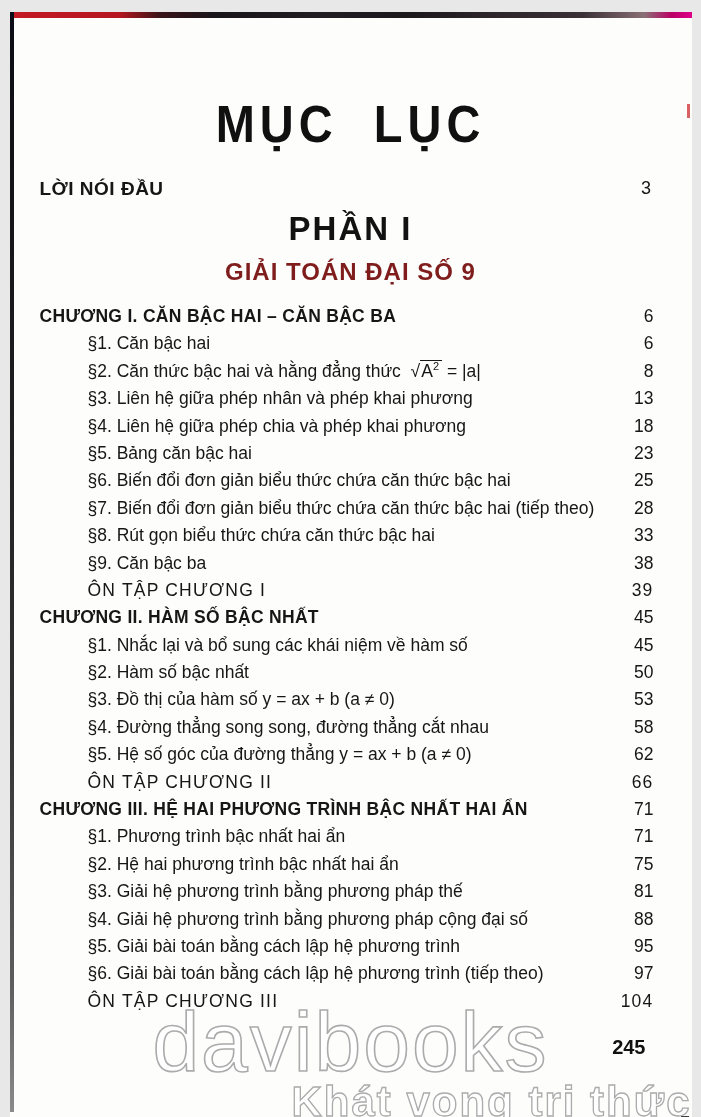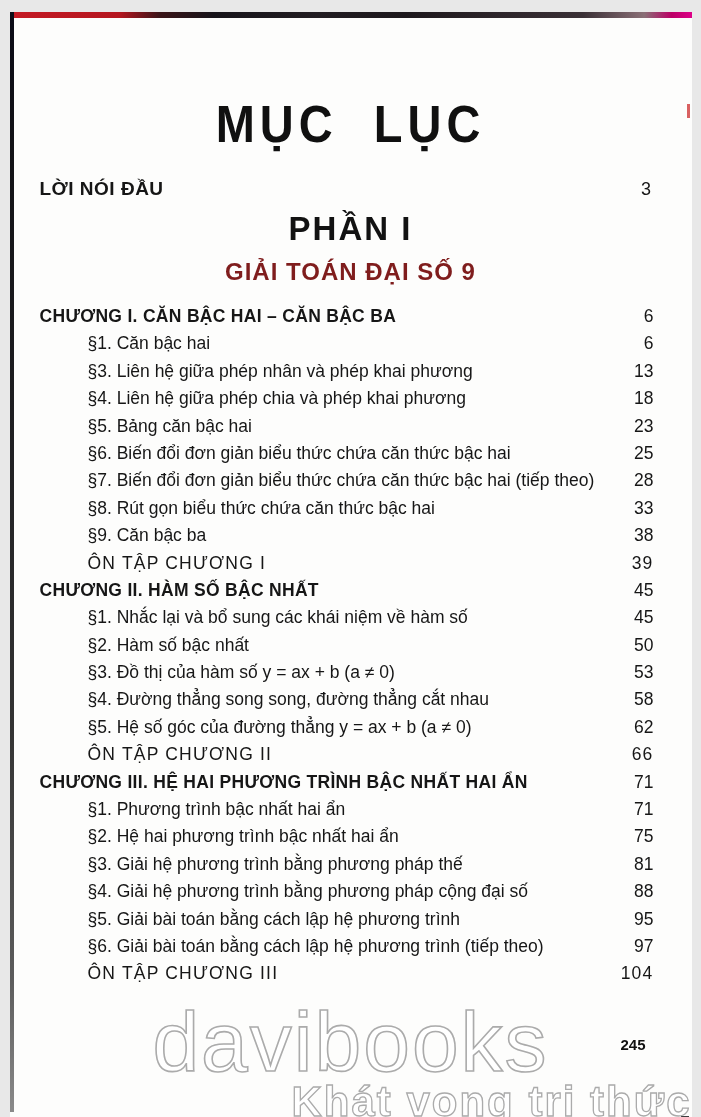--- a/index.html
+++ b/index.html
@@ -40,21 +40,21 @@
   .doc-title {
     position:absolute; top:84px; left:0; right:0;
     text-align:center;
     font-size:47px; font-weight:900;
     letter-spacing:5px; word-spacing:18px;
     transform:scaleY(1.12);
     color:#101010;
   }
   .front-row {
     position:absolute; top:166px; left:30px; right:40px;
-    display:flex; justify-content:space-between; align-items:flex-end;
+    display:flex; justify-content:space-between; align-items:flex-start;
     font-weight:bold; font-size:19px; letter-spacing:.5px;gap:19px;
   }
   .front-row .pg { font-weight:normal; font-size:18px; }
   .part-title {
     position:absolute; top:198px; left:0; right:0;
     text-align:center;
     font-size:33px; font-weight:700; letter-spacing:2px;
     color:#121212;
   }
   .part-subtitle {
@@ -99,21 +99,21 @@
     position:absolute; top:1066px; left:60px; right:0;
     text-align:right;
     font-size:42px; font-weight:bold;
     color:#ffffff;
     -webkit-text-stroke:1.3px #ababab;
     letter-spacing:2px;
     pointer-events:none;
   }
   .book-page-number {
     position:absolute; top:1024px; right:46px;
-    font-size:15px; font-weight:bold; color:#111;text-align:right;
+    font-size:20px; font-weight:bold; color:#111;text-align:right;
   }
 </style>
 </head>
 <body>
 
 <div class="page">
 
   <div class="edge-top"></div>
   <div class="edge-left"></div>
   <div class="edge-bottom"></div>
@@ -133,20 +133,24 @@
   <div class="toc">
       <div class="toc-row chapter">
         <span class="toc-label">CHƯƠNG I. CĂN BẬC HAI – CĂN BẬC BA</span>
         <span class="toc-page">6</span>
       </div>
       <div class="toc-row section">
         <span class="toc-label">§1. Căn bậc hai</span>
         <span class="toc-page">6</span>
       </div>
       <div class="toc-row section">
+        <span class="toc-label">§2. Căn thức bậc hai và hằng đẳng thức&nbsp; <span class="sqrt">√<span class="radicand">A<sup>2</sup></span></span> = |a|</span>
+        <span class="toc-page">8</span>
+      </div>
+      <div class="toc-row section">
         <span class="toc-label">§3. Liên hệ giữa phép nhân và phép khai phương</span>
         <span class="toc-page">13</span>
       </div>
       <div class="toc-row section">
         <span class="toc-label">§4. Liên hệ giữa phép chia và phép khai phương</span>
         <span class="toc-page">18</span>
       </div>
       <div class="toc-row section">
         <span class="toc-label">§5. Bảng căn bậc hai</span>
         <span class="toc-page">23</span>

